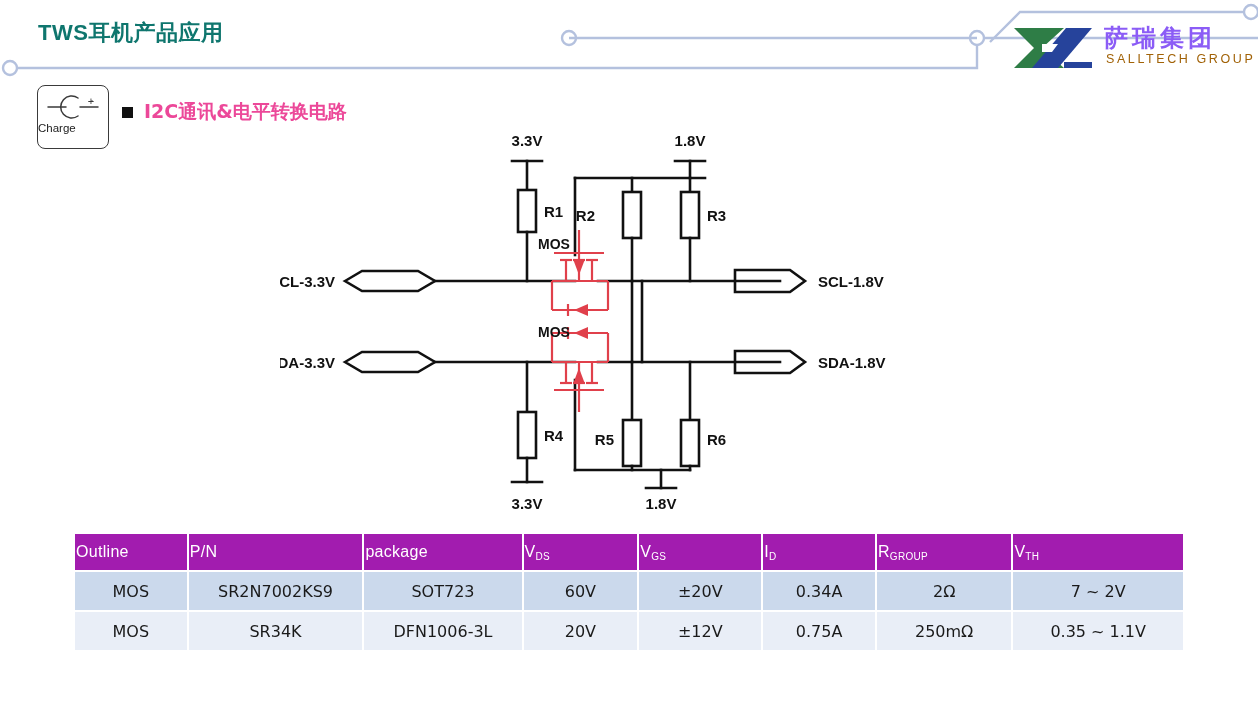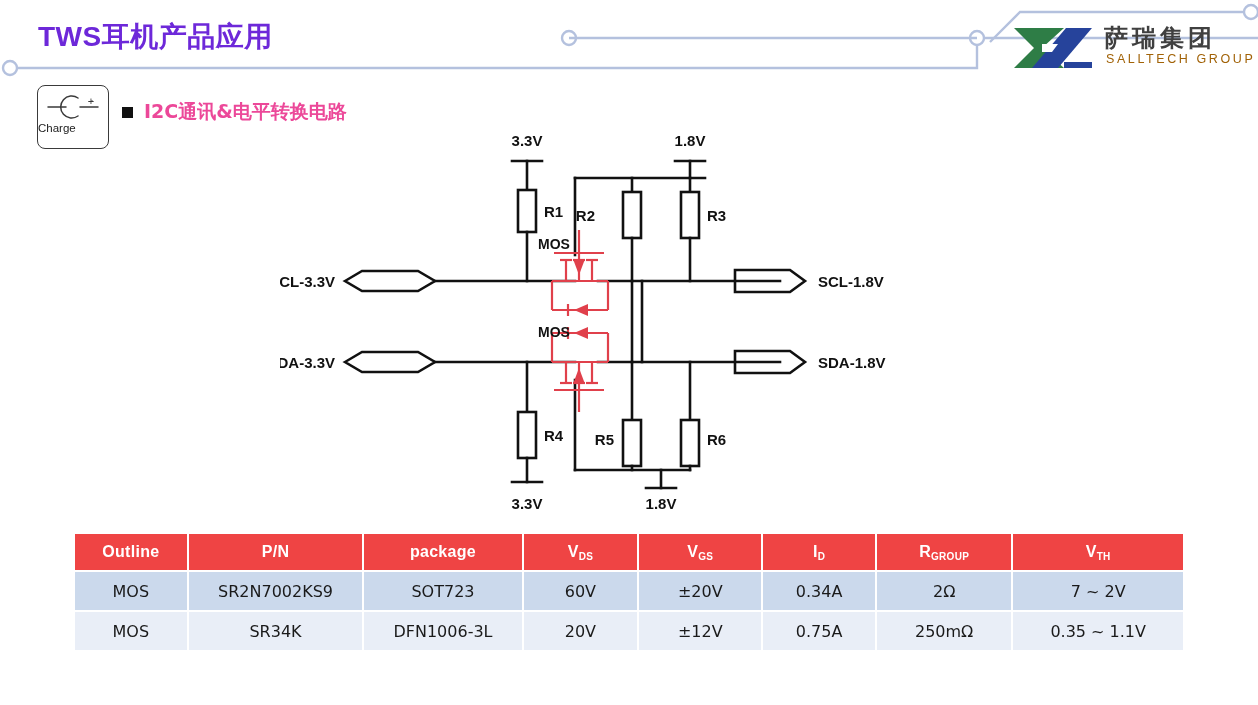--- a/index.html
+++ b/index.html
@@ -7,28 +7,28 @@
     width:1258px;height:705px;background:#ffffff;
     font-family:"Liberation Sans","DejaVu Sans",sans-serif;
     position:relative;overflow:hidden;
   }
   .slide{position:absolute;inset:0;}
 
   
   .header-deco{position:absolute;left:0;top:0;width:1258px;height:90px;}
   .page-title{
     position:absolute;left:38px;top:18px;
-    font-size:28px;font-weight:bold;color:#6d28d9;
+    font-size:22px;font-weight:bold;color:#0f766e;
     letter-spacing:.5px;white-space:nowrap;
   }
   .logo-wrap{position:absolute;left:1008px;top:24px;width:238px;height:48px;}
   .logo-mark{position:absolute;left:0;top:2px;width:88px;height:44px;}
   .logo-cn{
     position:absolute;left:96px;top:-2px;
-    font-size:24px;font-weight:bold;color:#404040;letter-spacing:4px;
+    font-size:24px;font-weight:bold;color:#8b5cf6;letter-spacing:4px;
     white-space:nowrap;font-family:"DejaVu Sans",sans-serif;
   }
   .logo-en{
     position:absolute;left:98px;top:28px;
     font-size:12.5px;color:#a16207;letter-spacing:2.6px;white-space:nowrap;
   }
 
   
   .charge-badge{
     position:absolute;left:37px;top:85px;width:70px;height:62px;
@@ -52,22 +52,22 @@
   .circuit{position:absolute;left:280px;top:130px;width:640px;height:390px;}
   .ctext{font-family:"Liberation Sans",sans-serif;font-weight:bold;fill:#111;}
 
   
   .spec-table{
     position:absolute;left:73px;top:532px;width:1112px;
     border-collapse:separate;border-spacing:2px 2px;
     table-layout:fixed;
   }
   .spec-table th{
-    background:#ef4444;color:#ffffff;font-weight:bold;font-size:16px;
-    height:34px;text-align:center;border:0;letter-spacing:.3px;
+    background:#a21caf;color:#ffffff;font-weight:normal;font-size:16px;
+    height:34px;text-align:left;border:0;letter-spacing:.3px;
   }
   .spec-table td{
     font-size:16px;color:#1a1a1a;height:36px;text-align:center;border:0;
     font-family:"DejaVu Sans",sans-serif;font-weight:400;
   }
   .spec-table tr.r0 td{background:#CBD9EC;}
   .spec-table tr.r1 td{background:#E9EEF7;}
   .spec-table sub{font-size:10px;vertical-align:baseline;position:relative;top:3px;}
   .col-outline{width:108px;}
   .col-pn{width:168px;}

